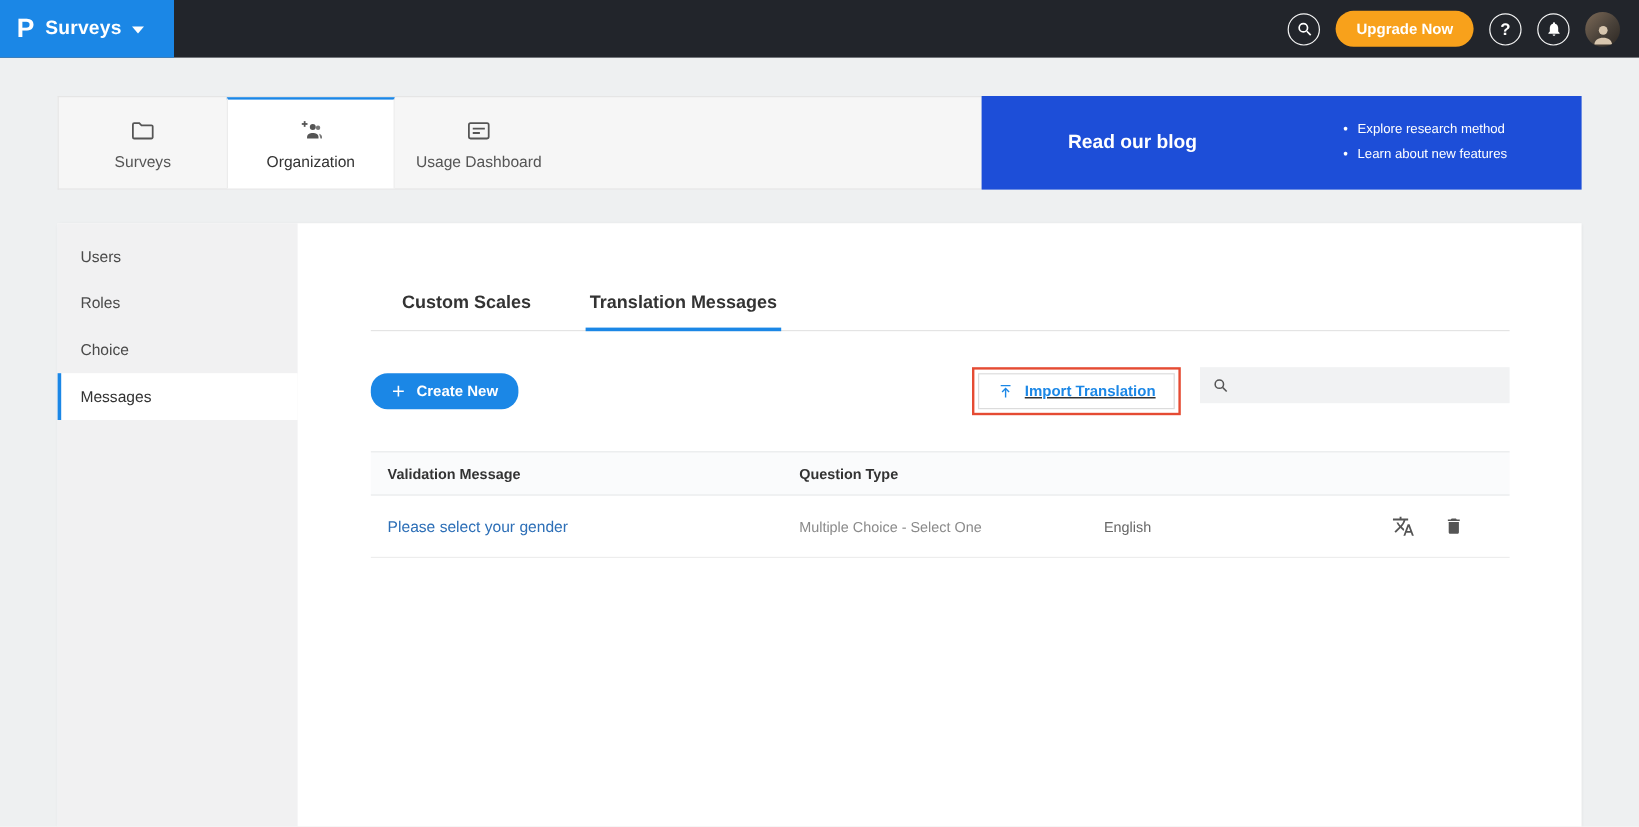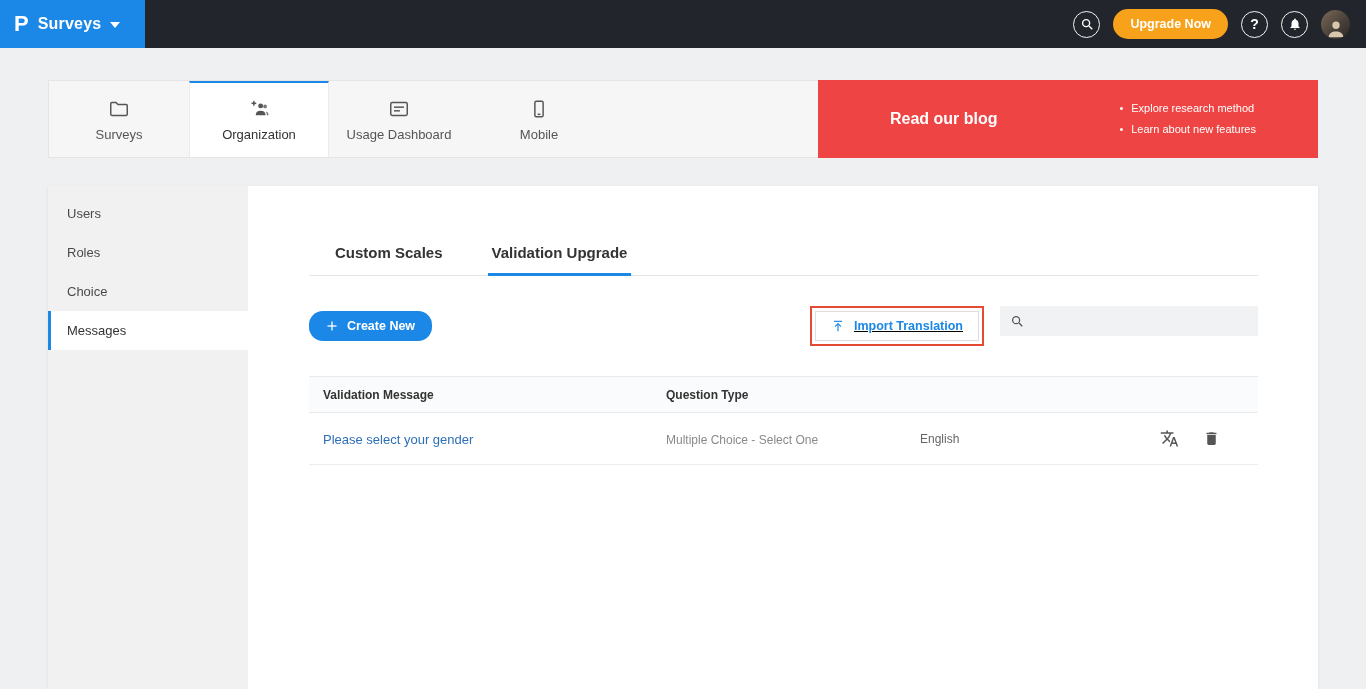--- a/index.html
+++ b/index.html
@@ -17,21 +17,21 @@
   .circle-btn.help { font-size:14px; font-weight:700; }
   .upgrade-btn { background:#f8a11b; border:none; color:#fff; font-weight:700; font-size:12.5px; padding:8px 17px; border-radius:16px; cursor:pointer; font-family:inherit; }
   .avatar { width:29px; height:29px; border-radius:50%; background:linear-gradient(135deg,#7d6a57 0%,#4a423a 55%,#2c2722 100%); display:flex; align-items:flex-end; justify-content:center; overflow:hidden; cursor:pointer; }
 
   
   .nav-card { margin:32px 48px 0 48px; height:78px; display:flex; }
   .nav-tabs { flex:1; background:#f6f6f6; border:1px solid #e5e5e5; border-right:none; display:flex; }
   .nav-tab { width:140px; display:flex; flex-direction:column; align-items:center; justify-content:center; gap:7px; font-size:13px; color:#555; border-top:2px solid transparent; cursor:pointer; }
   .nav-tab.active { background:#fff; border-top:2px solid #1b87e6; border-left:1px solid #ececec; border-right:1px solid #ececec; color:#333; }
   .nav-tab svg { display:block; }
-  .banner { width:500px; background:#ef4444; color:#fff; display:flex; align-items:center;gap:35px; }
+  .banner { width:500px; background:#1d4ed8; color:#fff; display:flex; align-items:center;gap:35px; }
   .banner-title { font-size:16px; font-weight:700; margin-left:72px; }
   .banner-bullets { margin-left:auto; margin-right:62px; font-size:11px; line-height:1.95; }
   .banner-bullets div::before { content:"•"; margin-right:8px; font-size:11px; }
 
   
   .main-card { margin:28px 48px 0 48px; height:503px; background:#fff; box-shadow:0 1px 3px rgba(0,0,0,.08); display:flex; }
   .sidebar { width:200px; background:#f1f1f2; padding-top:8px; }
   .side-item { height:39px; display:flex; align-items:center; padding-left:16px; font-size:13px; color:#4a4a4a; border-left:3px solid transparent; cursor:pointer; }
   .side-item.active { background:#fff; border-left:3px solid #1b87e6; color:#333; }
 
@@ -113,27 +113,20 @@
       <span>Organization</span>
     </div>
     <div class="nav-tab">
       <svg width="22" height="22" viewBox="0 0 24 24" fill="none" stroke="#555" stroke-width="1.6">
           <rect x="3" y="5" width="18" height="14" rx="1.5"></rect>
           <line x1="6.5" y1="10" x2="17.5" y2="10"></line>
           <line x1="6.5" y1="14" x2="13" y2="14"></line>
         </svg>
       <span>Usage Dashboard</span>
     </div>
-    <div class="nav-tab">
-      <svg width="22" height="22" viewBox="0 0 24 24" fill="none" stroke="#555" stroke-width="1.6">
-          <rect x="7.5" y="3.5" width="9" height="17" rx="1.6"></rect>
-          <line x1="10.5" y1="17.8" x2="13.5" y2="17.8"></line>
-        </svg>
-      <span>Mobile</span>
-    </div>
   </div>
   <div class="banner">
     <span class="banner-title">Read our blog</span>
     <div class="banner-bullets">
       <div>Explore research method</div>
       <div>Learn about new features</div>
     </div>
   </div>
 </div>
 
@@ -141,21 +134,21 @@
   <nav class="sidebar">
     <div class="side-item">Users</div>
     <div class="side-item">Roles</div>
     <div class="side-item">Choice</div>
     <div class="side-item active">Messages</div>
   </nav>
 
   <section class="content">
     <div class="content-tabs">
       <div class="ctab">Custom Scales</div>
-      <div class="ctab active">Validation Upgrade</div>
+      <div class="ctab active">Translation Messages</div>
     </div>
 
     <div class="toolbar">
       <button class="create-btn">
         <svg width="12" height="12" viewBox="0 0 24 24" fill="none" stroke="#fff" stroke-width="2.6">
             <line x1="12" y1="3" x2="12" y2="21"></line>
             <line x1="3" y1="12" x2="21" y2="12"></line>
           </svg>
         <span>Create New</span>
       </button>

